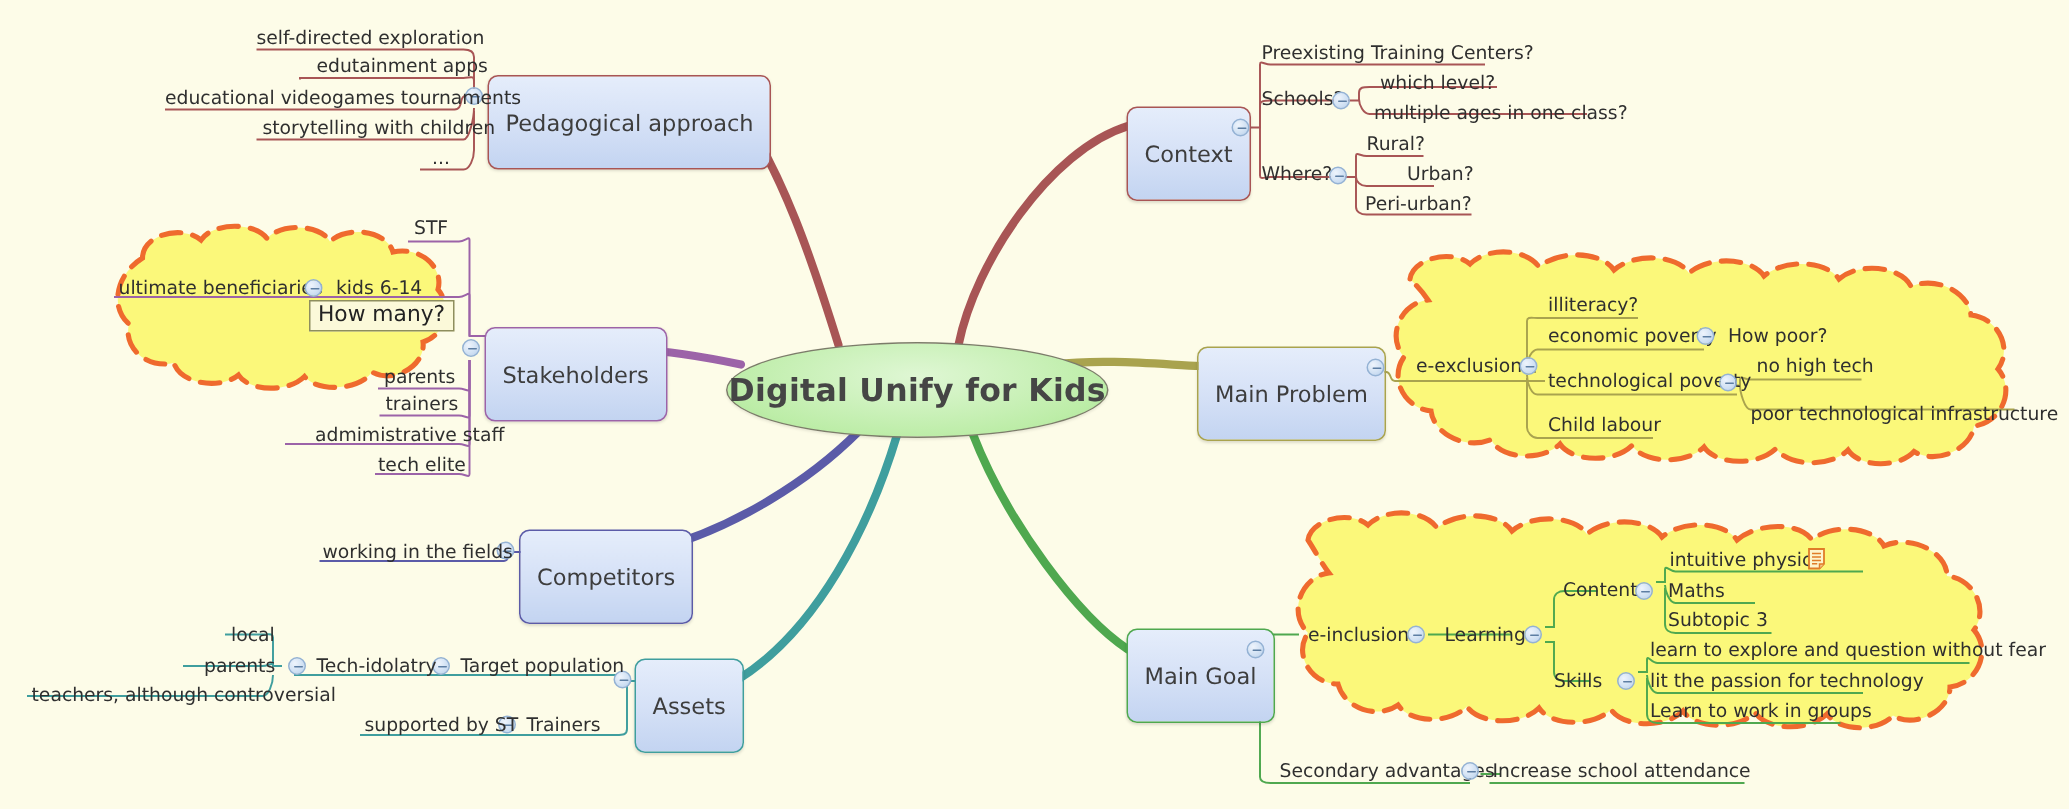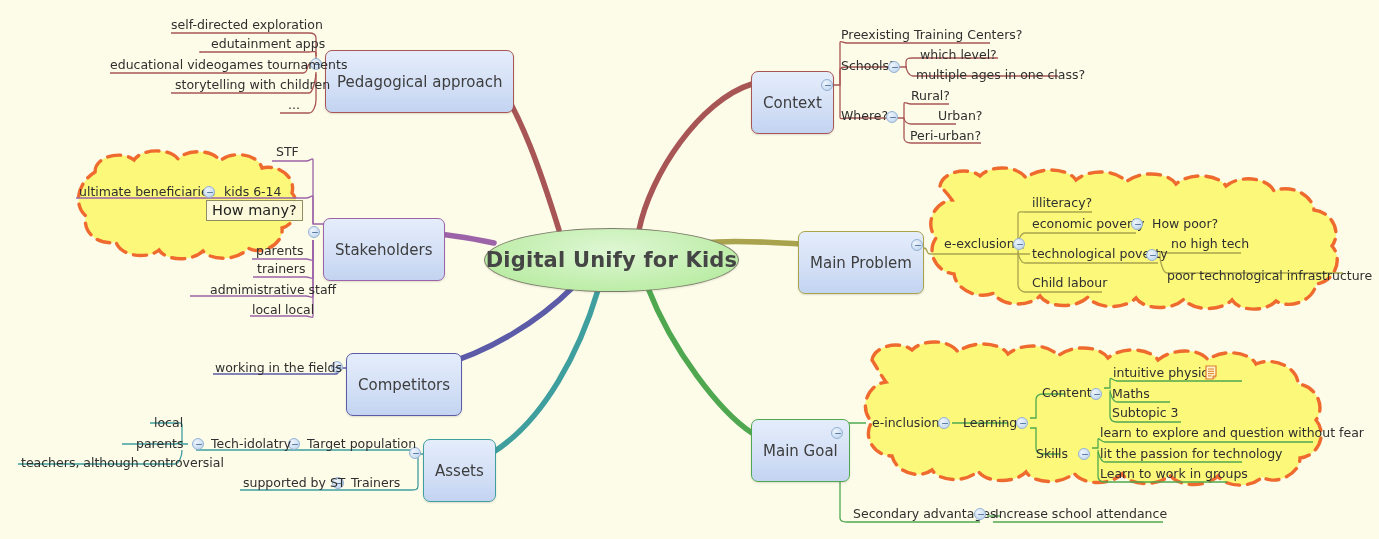--- a/index.html
+++ b/index.html
@@ -286,21 +286,21 @@
   <div class="sub" style="left:276px;top:145px;">STF</div>
 
   <div class="sub" style="left:79px;top:185px;">ultimate beneficiaries</div>
   <div class="toggle" style="left:203px;top:186px;"></div>
   <div class="sub" style="left:224px;top:185px;">kids 6-14</div>
   <div class="notebox" style="left:206px;top:200px;">How many?</div>
 
   <div class="sub" style="left:256px;top:244px;">parents</div>
   <div class="sub" style="left:257px;top:262px;">trainers</div>
   <div class="sub" style="left:194px;top:283px;margin-left:16px;">admimistrative staff</div>
-  <div class="sub" style="left:252px;top:303px;">local local</div>
+  <div class="sub" style="left:252px;top:303px;">tech elite</div>
 
   <div class="mainnode" style="left:346px;top:353px;border-color:#5b5ba8;">
     <span>Competitors</span>
   </div>
   <div class="toggle" style="left:331px;top:361px;"></div>
   <div class="sub" style="left:215px;top:361px;">working in the fields</div>
 
   <div class="mainnode" style="left:423px;top:439px;border-color:#3f9e9e;">
     <span>Assets</span>
   </div>

